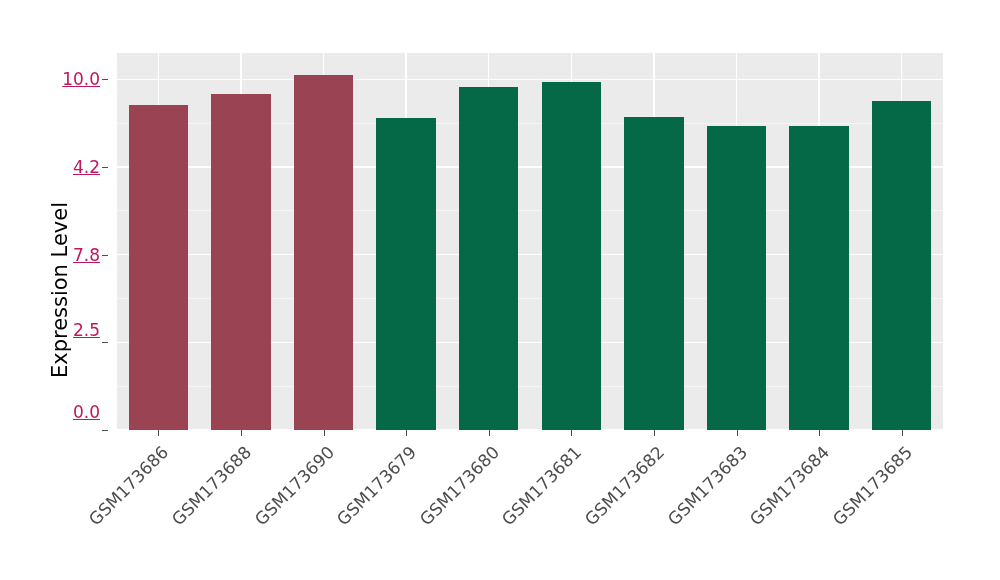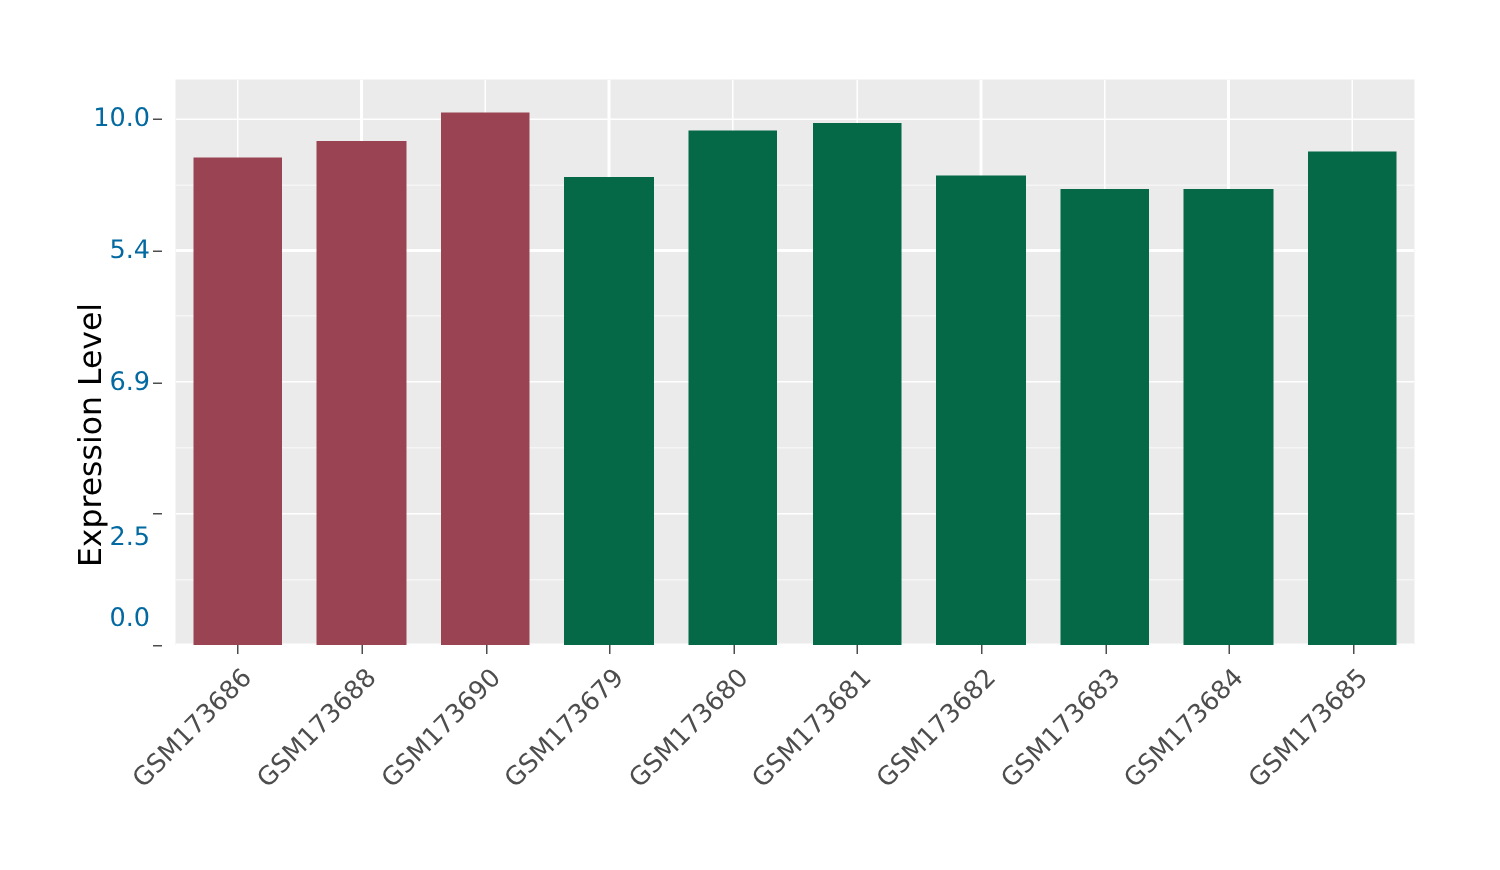--- a/index.html
+++ b/index.html
@@ -44,24 +44,25 @@
     position: absolute;
     left: 0px;
     top: 0px;
     width: 112px;
     height: 580px;
   }
   .y-tick-label {
     position: absolute;
     right: 12px;
     font-size: 17px;
-    color: #0369a1;
+    color: #be185d;
     text-align: left;
     white-space: nowrap;
     transform: translateY(-50%);
+    text-decoration: underline;
   }
   .y-tick-mark {
     position: absolute;
     right: 4px;
     width: 6px;
     height: 1px;
     background: #4d4d4d;
   }
 
   
@@ -133,25 +134,25 @@
 </head>
 <body>
 
 <div id="chart-root">
 
   <div class="y-axis-title">Expression Level</div>
 
   <div class="y-ticks">
       <div class="y-tick-label" style="top: 412px;">0.0</div>
       <div class="y-tick-mark" style="top: 430px;"></div>
-      <div class="y-tick-label" style="top: 358px;">2.5</div>
+      <div class="y-tick-label" style="top: 330px;">2.5</div>
       <div class="y-tick-mark" style="top: 342.326px;"></div>
-      <div class="y-tick-label" style="top: 254.651px;">6.9</div>
+      <div class="y-tick-label" style="top: 254.651px;">7.8</div>
       <div class="y-tick-mark" style="top: 254.651px;"></div>
-      <div class="y-tick-label" style="top: 166.977px;">5.4</div>
+      <div class="y-tick-label" style="top: 166.977px;">4.2</div>
       <div class="y-tick-mark" style="top: 166.977px;"></div>
       <div class="y-tick-label" style="top: 79.3023px;">10.0</div>
       <div class="y-tick-mark" style="top: 79.3023px;"></div>
     </div>
 
   <div class="panel">
       <div class="grid-minor-h" style="top: 332.713px;"></div>
       <div class="grid-minor-h" style="top: 245.038px;"></div>
       <div class="grid-minor-h" style="top: 157.364px;"></div>
       <div class="grid-minor-h" style="top: 69.6895px;"></div>

